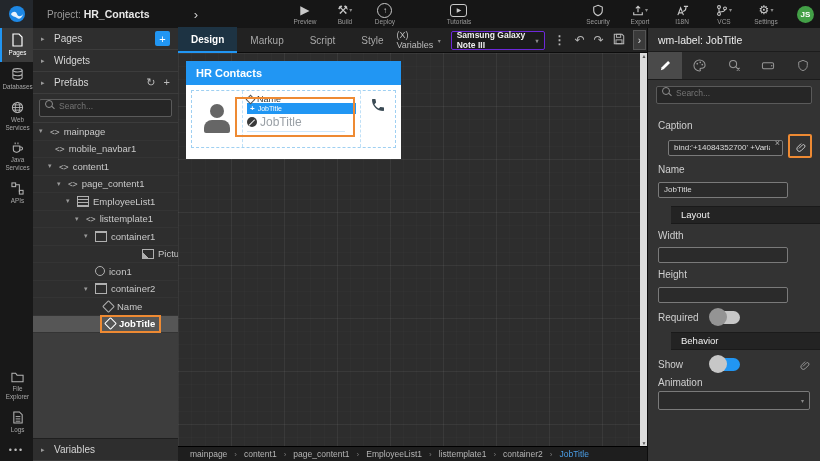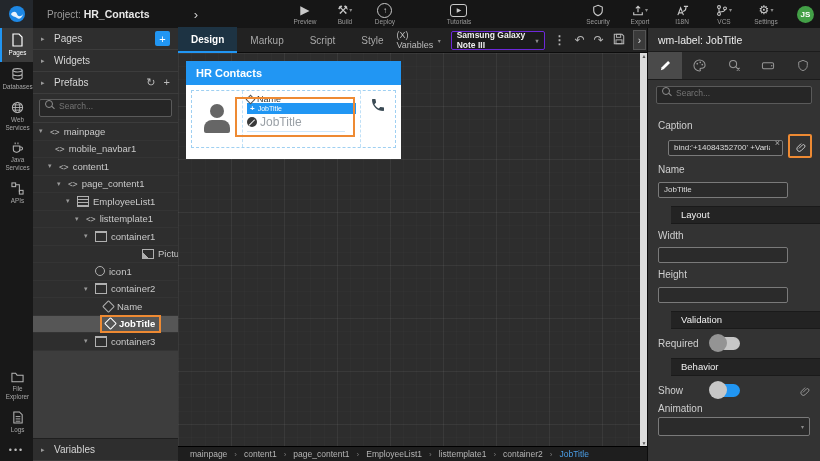--- a/index.html
+++ b/index.html
@@ -346,25 +346,20 @@
       <div class="trow" style="padding-left:71px">
           <span class="ti ti-tag"></span>
           <span>Name</span>
         </div>
       <div class="trow sel" style="padding-left:67px">
           <span class="hlbox">
             <span class="ti ti-tag"></span>
             <b>JobTitle</b>
           </span>
         </div>
-      <div class="trow" style="padding-left:51px">
-          <span class="cv d"></span>
-          <span class="ti ti-box"></span>
-          <span>container3</span>
-        </div>
     </div>
     <div class="tree-empty"></div>
     <div class="sec vars">
       <span class="cv r"></span>
       <span>Variables</span>
     </div>
   </div>
 
   <div class="center">
     <div class="ctabbar">
@@ -511,21 +506,20 @@
       <div class="finput" style="margin-right:32px;">
         <input value="JobTitle" style="">
       </div>
 
       <div class="rsec">Layout</div>
       <div class="flabel">Width</div>
       <div class="finput" style="margin-right:32px;"><input style=""></div>
       <div class="flabel">Height</div>
       <div class="finput" style="margin-right:32px;"><input style=""></div>
 
-      <div class="rsec">Validation</div>
       <div class="rowflex">
         <span class="flabel">Required</span>
         <span class="tgl off">
             <span class="knob"></span>
           </span>
       </div>
 
       <div class="rsec">Behavior</div>
       <div class="rowflex">
         <span class="flabel">Show</span>

